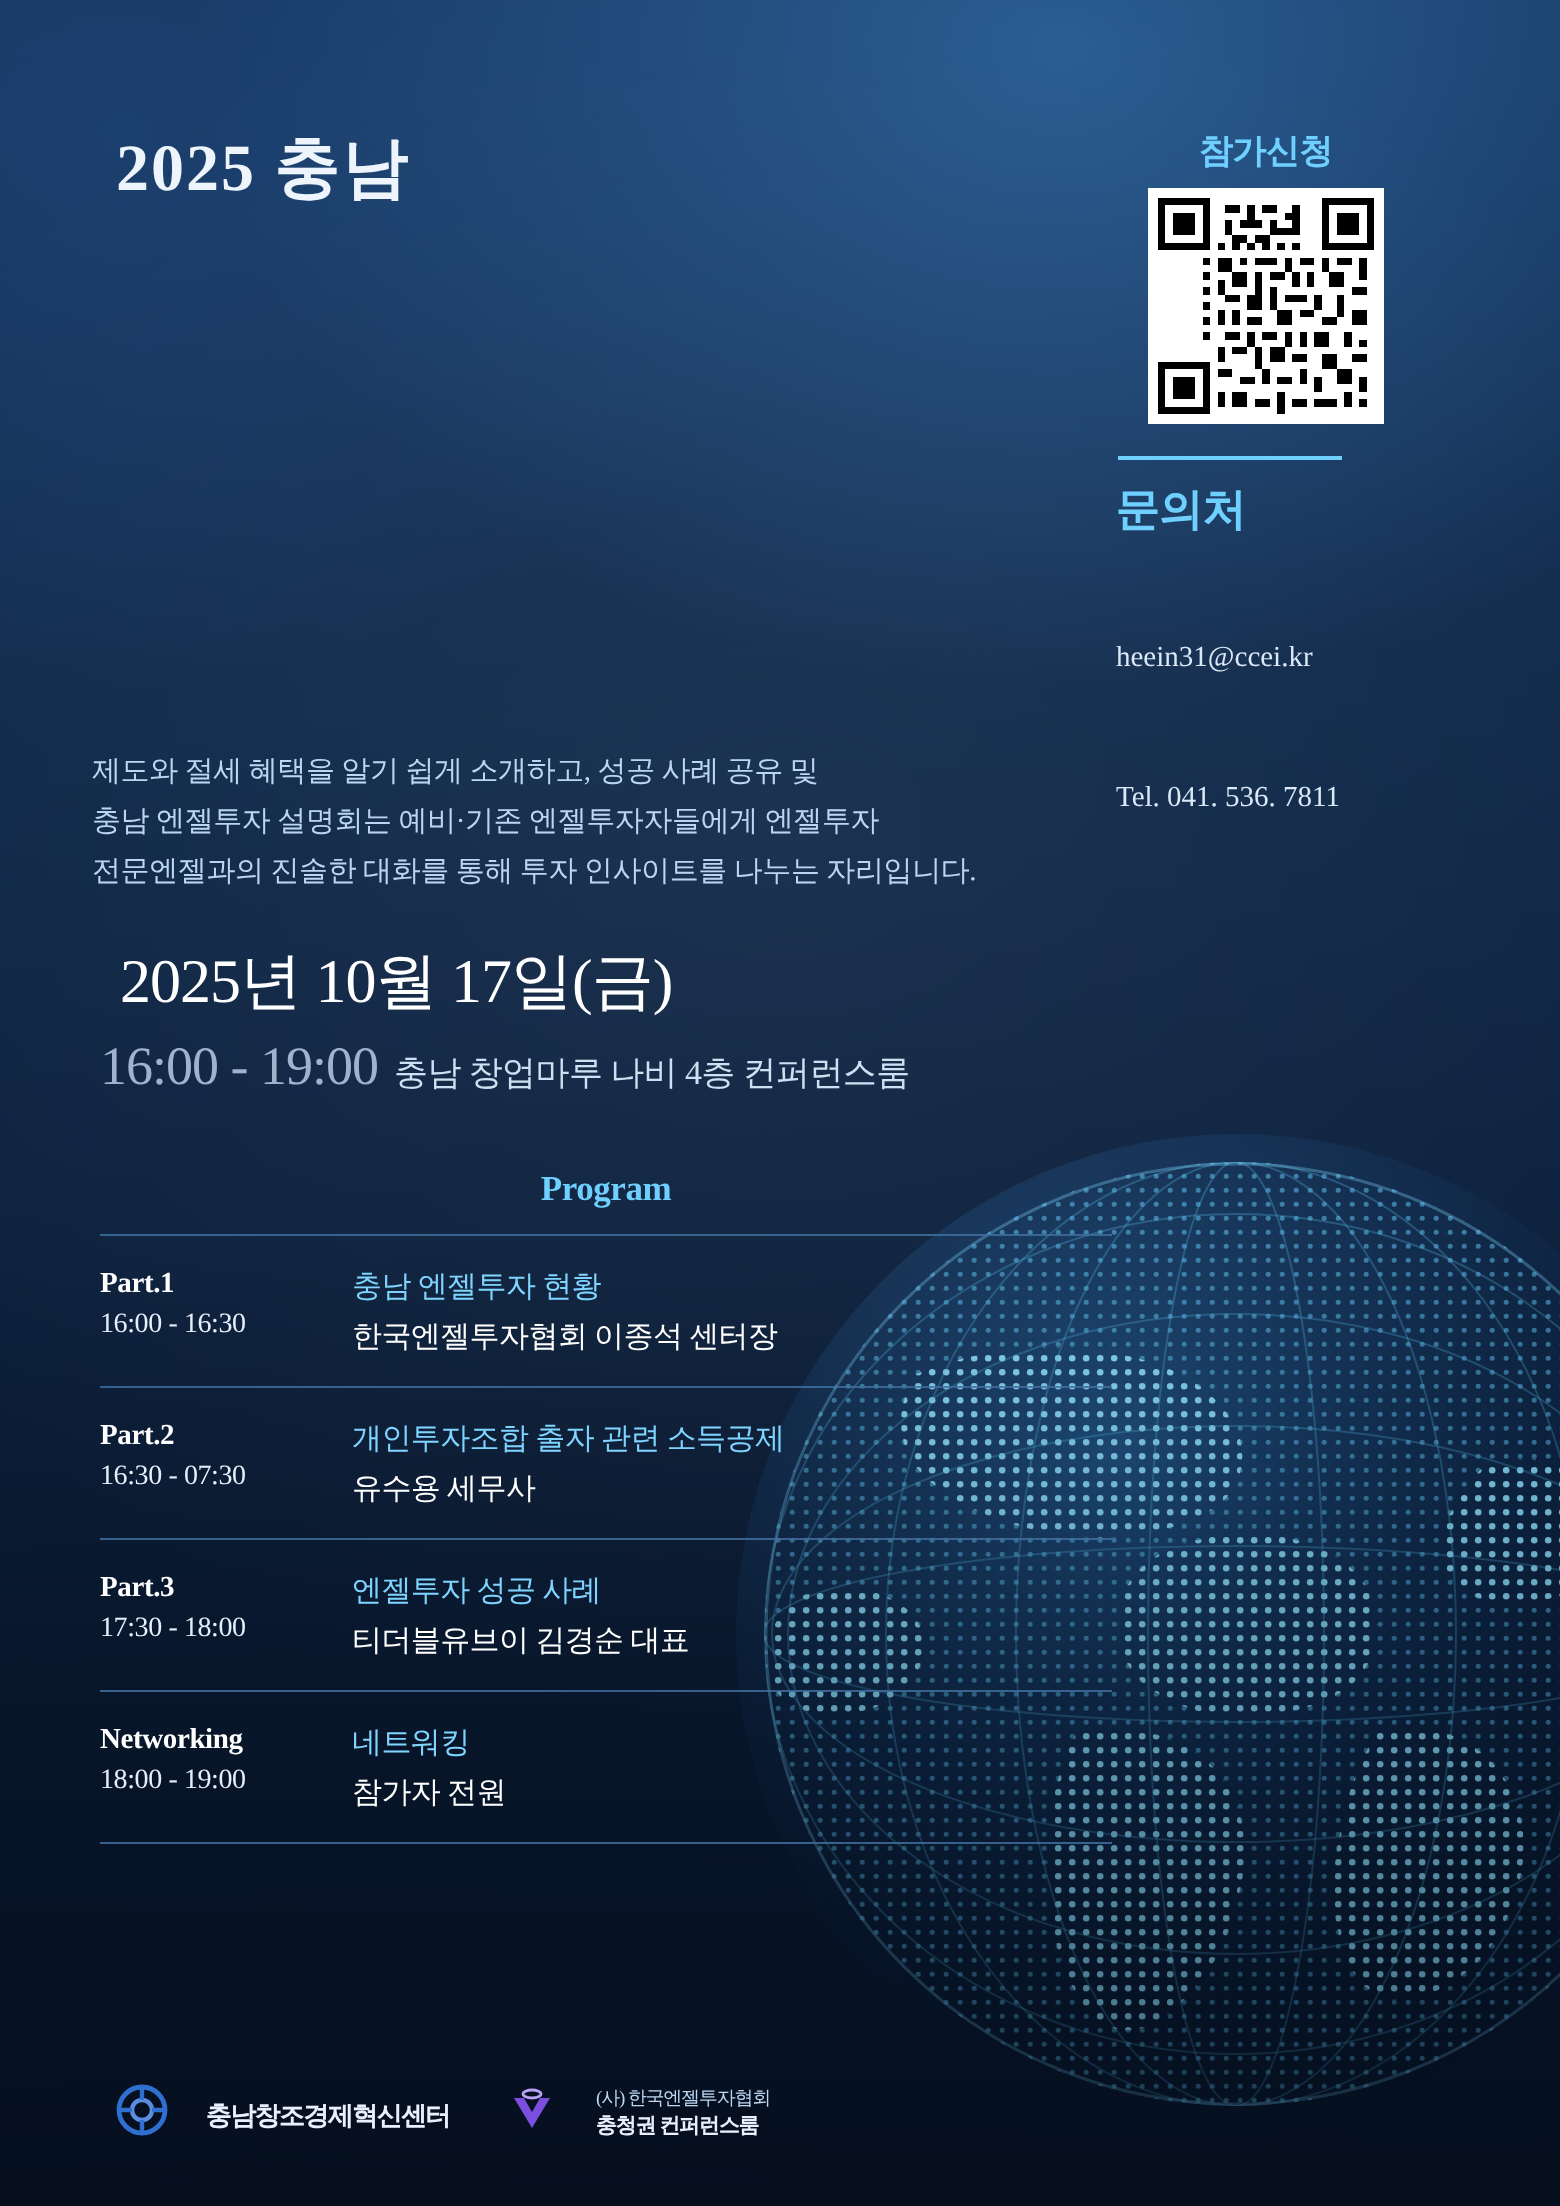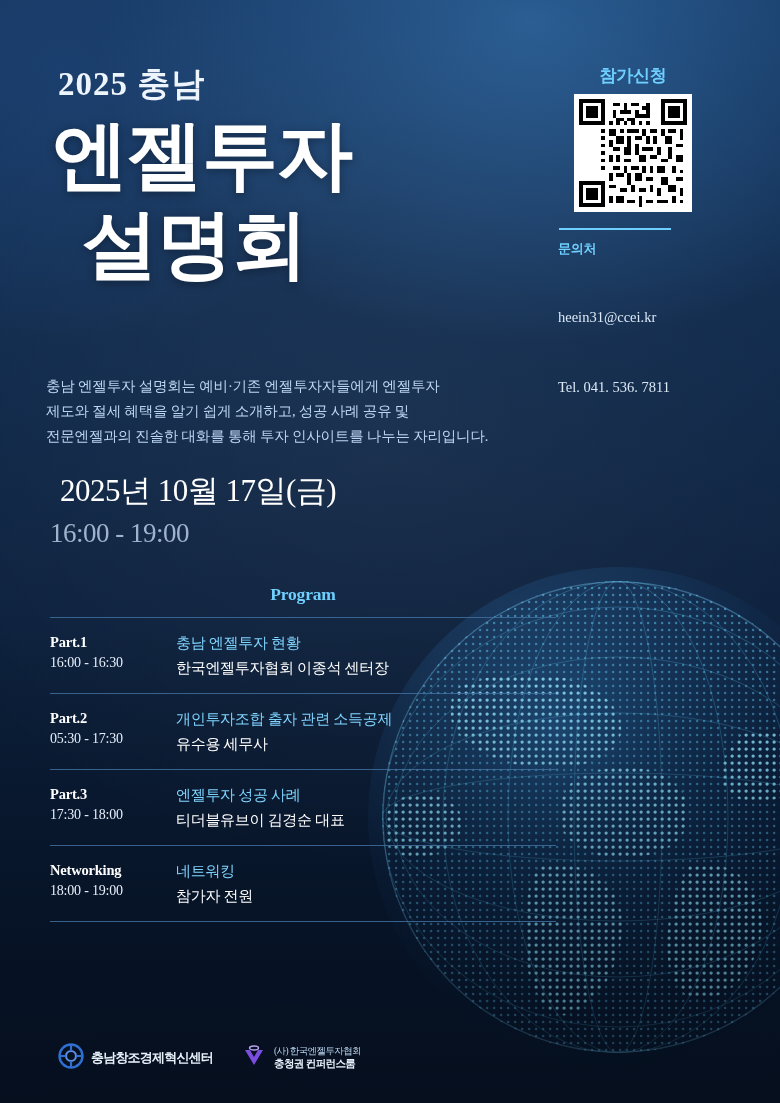--- a/index.html
+++ b/index.html
@@ -93,21 +93,21 @@
   }
   .qr svg { display: block; }
   .rule {
     width: 112px;
     height: 2px;
     background: #6fd0ff;
     margin: 16px auto 10px 1px;
   }
   .contact-label {
     color: #6fd0ff;
-    font-size: 13px;
+    font-size: 22px;
     font-weight: 700;
     margin-bottom: 8px;
     letter-spacing: -0.3px;
   }
   .contact-line {
     color: #dbe8f6;
     font-size: 14.5px;
     line-height: 1.55;
     white-space: nowrap;
     margin-top: 48px;
@@ -214,21 +214,21 @@
     position: absolute;
     left: 58px;
     bottom: 30px;
     display: flex;
     align-items: center;
     gap: 28px;
   }
   .logo-item {
     display: flex;
     align-items: center;
-    gap: 7px;
+    gap: 19px;
   }
   .logo-text-1 {
     color: #e8f1fb;
     font-size: 13px;
     font-weight: 700;
     letter-spacing: -0.8px;
   }
   .logo-text-2 {
     color: #e8f1fb;
     font-size: 10.5px;
@@ -286,21 +286,20 @@
         </g>
         <circle cx="280" cy="280" r="235" fill="none" stroke="#7fd4ff" stroke-opacity="0.35" stroke-width="1.5"></circle>
       </g>
     </svg>
   </div>
 
   <div class="vignette"></div>
 
   <div class="title-block">
     <div class="year-line">2025 충남</div>
-    <h1 class="main-title"><span>엔젤투자</span><span class="l2">설명회</span></h1>
   </div>
 
   <div class="right-col">
     <div class="apply-label">참가신청</div>
     <div class="qr">
       <svg width="108" height="108" viewBox="0 0 29 29" shape-rendering="crispEdges" xmlns="http://www.w3.org/2000/svg">
         <rect width="29" height="29" fill="#ffffff"></rect>
         <g fill="#000000">
 
           <rect x="0" y="0" width="7" height="1"></rect>
@@ -408,28 +407,29 @@
         </g>
       </svg>
     </div>
     <div class="rule"></div>
     <div class="contact-label">문의처</div>
     <div class="contact-line">heein31@ccei.kr</div>
     <div class="contact-line">Tel. 041. 536. 7811</div>
   </div>
 
   <div class="desc">
+    <div>제도와 절세 혜택을 알기 쉽게 소개하고, 성공 사례 공유 및</div>
     <div>충남 엔젤투자 설명회는 예비·기존 엔젤투자자들에게 엔젤투자</div>
-    <div>제도와 절세 혜택을 알기 쉽게 소개하고, 성공 사례 공유 및</div>
     <div>전문엔젤과의 진솔한 대화를 통해 투자 인사이트를 나누는 자리입니다.</div>
   </div>
 
   <div class="date-line">2025년 10월 17일(금)</div>
   <div class="time-row">
     <span class="time-text">16:00 - 19:00</span>
+    <span class="venue-text">충남 창업마루 나비 4층 컨퍼런스룸</span>
   </div>
 
   <div class="program">
     <div class="program-title">Program</div>
     <div class="sep"></div>
 
     <div class="prow">
       <div class="pleft">
         <div class="ptag">Part.1</div>
         <div class="ptime">16:00 - 16:30</div>
@@ -437,21 +437,21 @@
       <div class="pright">
         <div class="ptopic">충남 엔젤투자 현황</div>
         <div class="pspeaker">한국엔젤투자협회 이종석 센터장</div>
       </div>
     </div>
     <div class="sep"></div>
 
     <div class="prow">
       <div class="pleft">
         <div class="ptag">Part.2</div>
-        <div class="ptime">05:30 - 17:30</div>
+        <div class="ptime">16:30 - 07:30</div>
       </div>
       <div class="pright">
         <div class="ptopic">개인투자조합 출자 관련 소득공제</div>
         <div class="pspeaker">유수용 세무사</div>
       </div>
     </div>
     <div class="sep"></div>
 
     <div class="prow">
       <div class="pleft">

